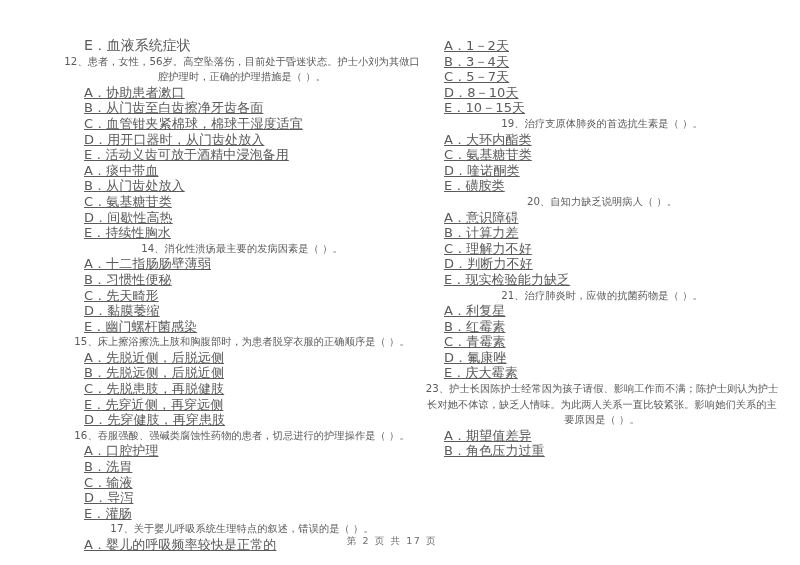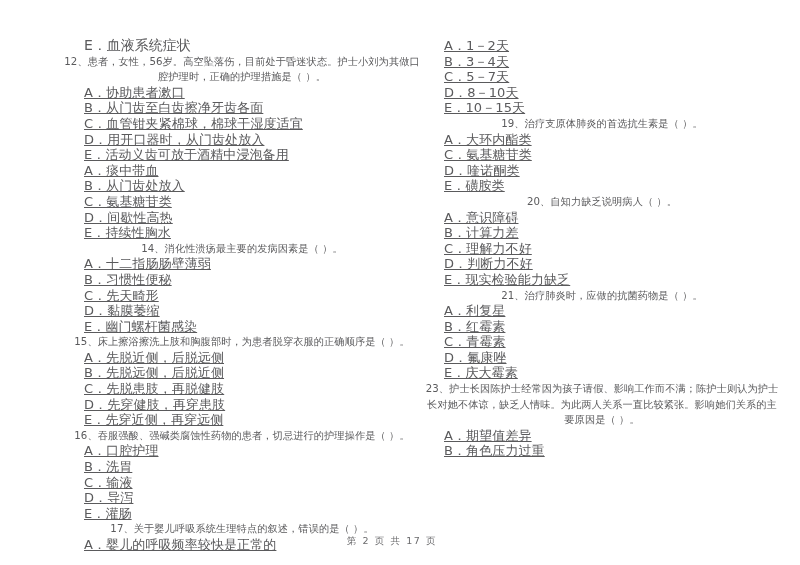--- a/index.html
+++ b/index.html
@@ -112,22 +112,22 @@
         <div class="opt">C．先天畸形</div>
         <div class="opt">D．黏膜萎缩</div>
         <div class="opt">E．幽门螺杆菌感染</div>
       </div>
 
       <div class="q">
         <div class="q-stem">15、床上擦浴擦洗上肢和胸腹部时，为患者脱穿衣服的正确顺序是（     ）。</div>
         <div class="opt">A．先脱近侧，后脱远侧</div>
         <div class="opt">B．先脱远侧，后脱近侧</div>
         <div class="opt">C．先脱患肢，再脱健肢</div>
+        <div class="opt">E．先穿近侧，再穿远侧</div>
         <div class="opt">D．先穿健肢，再穿患肢</div>
-        <div class="opt">E．先穿近侧，再穿远侧</div>
       </div>
 
       <div class="q">
         <div class="q-stem">16、吞服强酸、强碱类腐蚀性药物的患者，切忌进行的护理操作是（     ）。</div>
         <div class="opt">A．口腔护理</div>
         <div class="opt">B．洗胃</div>
         <div class="opt">C．输液</div>
         <div class="opt">D．导泻</div>
         <div class="opt">E．灌肠</div>
       </div>

